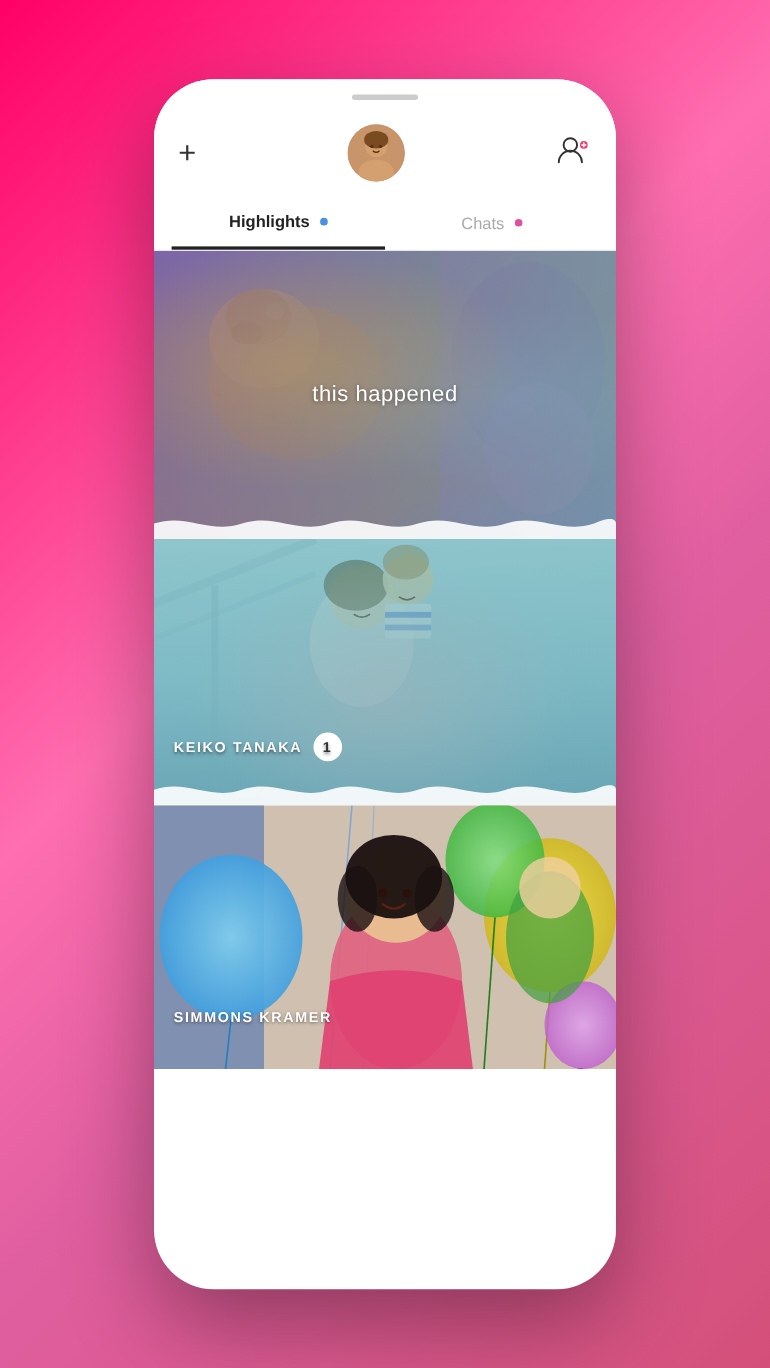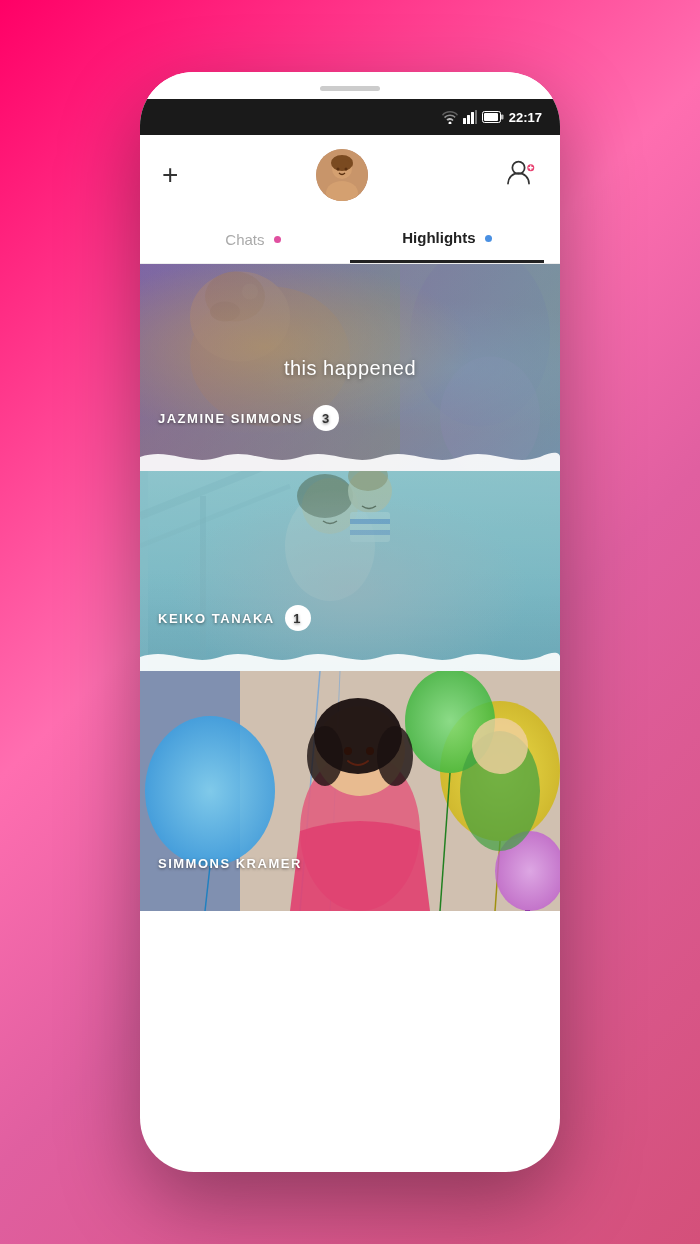--- a/index.html
+++ b/index.html
@@ -136,26 +136,26 @@
       position: relative;
     }
 
     .story-card {
       width: 100%;
       position: relative;
       overflow: hidden;
     }
 
     .story-card-1 {
-      height: 207px;
+      height: 262px;
       text-align: center;
     }
 
     .story-card-2 {
-      height: 200px;
+      height: 242px;
     }
 
     .story-card-3 {
       height: 240px;
     }
 
     .story-bg {
       width: 100%;
       height: 100%;
       position: absolute;
@@ -263,45 +263,20 @@
   </style>
 </head>
 <body>
 
 <div class="phone-wrapper">
 
   <div class="phone-notch-area">
     <div class="notch-bar"></div>
   </div>
 
-  <div class="status-bar">
-    <div class="status-icons">
-
-      <svg width="16" height="14" viewBox="0 0 16 14" fill="white">
-        <path d="M8 11.5a1.5 1.5 0 100 3 1.5 1.5 0 000-3z"></path>
-        <path d="M8 8c-1.38 0-2.63.56-3.54 1.46l1.41 1.41A3.5 3.5 0 018 10c.97 0 1.84.39 2.48 1.02l1.06-1.06A5 5 0 008 8z" opacity="0.7"></path>
-        <path d="M8 4.5C5.65 4.5 3.53 5.47 2 7.07l1.06 1.06A6.5 6.5 0 018 6c1.8 0 3.43.73 4.61 1.91l1.06-1.06A8 8 0 008 4.5z" opacity="0.5"></path>
-        <path d="M8 1C4.67 1 1.65 2.37 0 4.67l1.06 1.06C2.62 3.64 5.17 2.5 8 2.5s5.38 1.14 6.94 3.23l1.06-1.06C14.35 2.37 11.33 1 8 1z" opacity="0.3"></path>
-      </svg>
-
-      <svg width="14" height="14" viewBox="0 0 14 14" fill="white">
-        <rect x="0" y="8" width="3" height="6" rx="0.5"></rect>
-        <rect x="4" y="5" width="3" height="9" rx="0.5"></rect>
-        <rect x="8" y="2" width="3" height="12" rx="0.5"></rect>
-        <rect x="12" y="0" width="2" height="14" rx="0.5" opacity="0.4"></rect>
-      </svg>
-
-      <svg width="22" height="12" viewBox="0 0 22 12" fill="white">
-        <rect x="0.5" y="0.5" width="18" height="11" rx="2" stroke="white" stroke-width="1" fill="none"></rect>
-        <rect x="19" y="3.5" width="2.5" height="5" rx="1" fill="white" opacity="0.7"></rect>
-        <rect x="2" y="2" width="14" height="8" rx="1" fill="white"></rect>
-      </svg>
-      <span>22:17</span>
-    </div>
-  </div>
 
   <div class="app-header">
     <span class="header-plus">+</span>
 
     <div class="header-avatar">
 
       <svg width="52" height="52" viewBox="0 0 52 52">
         <circle cx="26" cy="26" r="26" fill="#c8956a"></circle>
 
         <circle cx="26" cy="20" r="10" fill="#d4a070"></circle>
@@ -321,27 +296,27 @@
       <svg class="friend-icon-svg" viewBox="0 0 36 32" fill="none">
         <circle cx="14" cy="10" r="7" stroke="#333" stroke-width="2" fill="none"></circle>
         <path d="M2 28c0-6.627 5.373-12 12-12s12 5.373 12 12" stroke="#333" stroke-width="2" fill="none" stroke-linecap="round"></path>
         <circle cx="28" cy="10" r="4" fill="#e84070" stroke="none"></circle>
         <path d="M26 10h4M28 8v4" stroke="white" stroke-width="1.5" stroke-linecap="round"></path>
       </svg>
     </div>
   </div>
 
   <div class="tabs-container">
+    <div class="tab active">
+      <span>Highlights</span>
+      <span class="tab-dot tab-dot-blue"></span>
+    </div>
     <div class="tab">
       <span>Chats</span>
       <span class="tab-dot tab-dot-pink"></span>
-    </div>
-    <div class="tab active">
-      <span>Highlights</span>
-      <span class="tab-dot tab-dot-blue"></span>
     </div>
   </div>
 
   <div class="content-area">
 
     <div class="story-card story-card-1">
       <div class="story-bg story-bg-1">
         
         <svg width="100%" height="100%" viewBox="0 0 420 262" preserveAspectRatio="xMidYMid slice">
 
@@ -368,24 +343,20 @@
 
           <rect x="260" y="0" width="160" height="262" fill="#c090b0" opacity="0.5"></rect>
           <ellipse cx="340" cy="100" rx="70" ry="90" fill="#b080a0" opacity="0.4"></ellipse>
           <ellipse cx="350" cy="180" rx="50" ry="60" fill="#d090b0" opacity="0.5"></ellipse>
 
           <rect width="420" height="262" fill="url(#purpleteal)"></rect>
         </svg>
       </div>
       <div class="story-overlay-1"></div>
       <div class="this-happened-text">this happened</div>
-      <div class="story-label">
-        <span>JAZMINE SIMMONS</span>
-        <span class="story-count-badge">3</span>
-      </div>
 
       <div class="wavy-divider">
         <svg viewBox="0 0 420 28" preserveAspectRatio="none" xmlns="http://www.w3.org/2000/svg">
           <path d="M0 14 C30 4, 50 24, 80 14 C110 4, 130 24, 160 14 C190 4, 210 24, 240 14 C270 4, 290 24, 320 14 C350 4, 370 24, 400 14 C415 7, 420 10, 420 14 L420 28 L0 28 Z" fill="white" opacity="0.9"></path>
         </svg>
       </div>
     </div>
 
     <div class="story-card story-card-2">
       <div class="story-bg story-bg-2">

